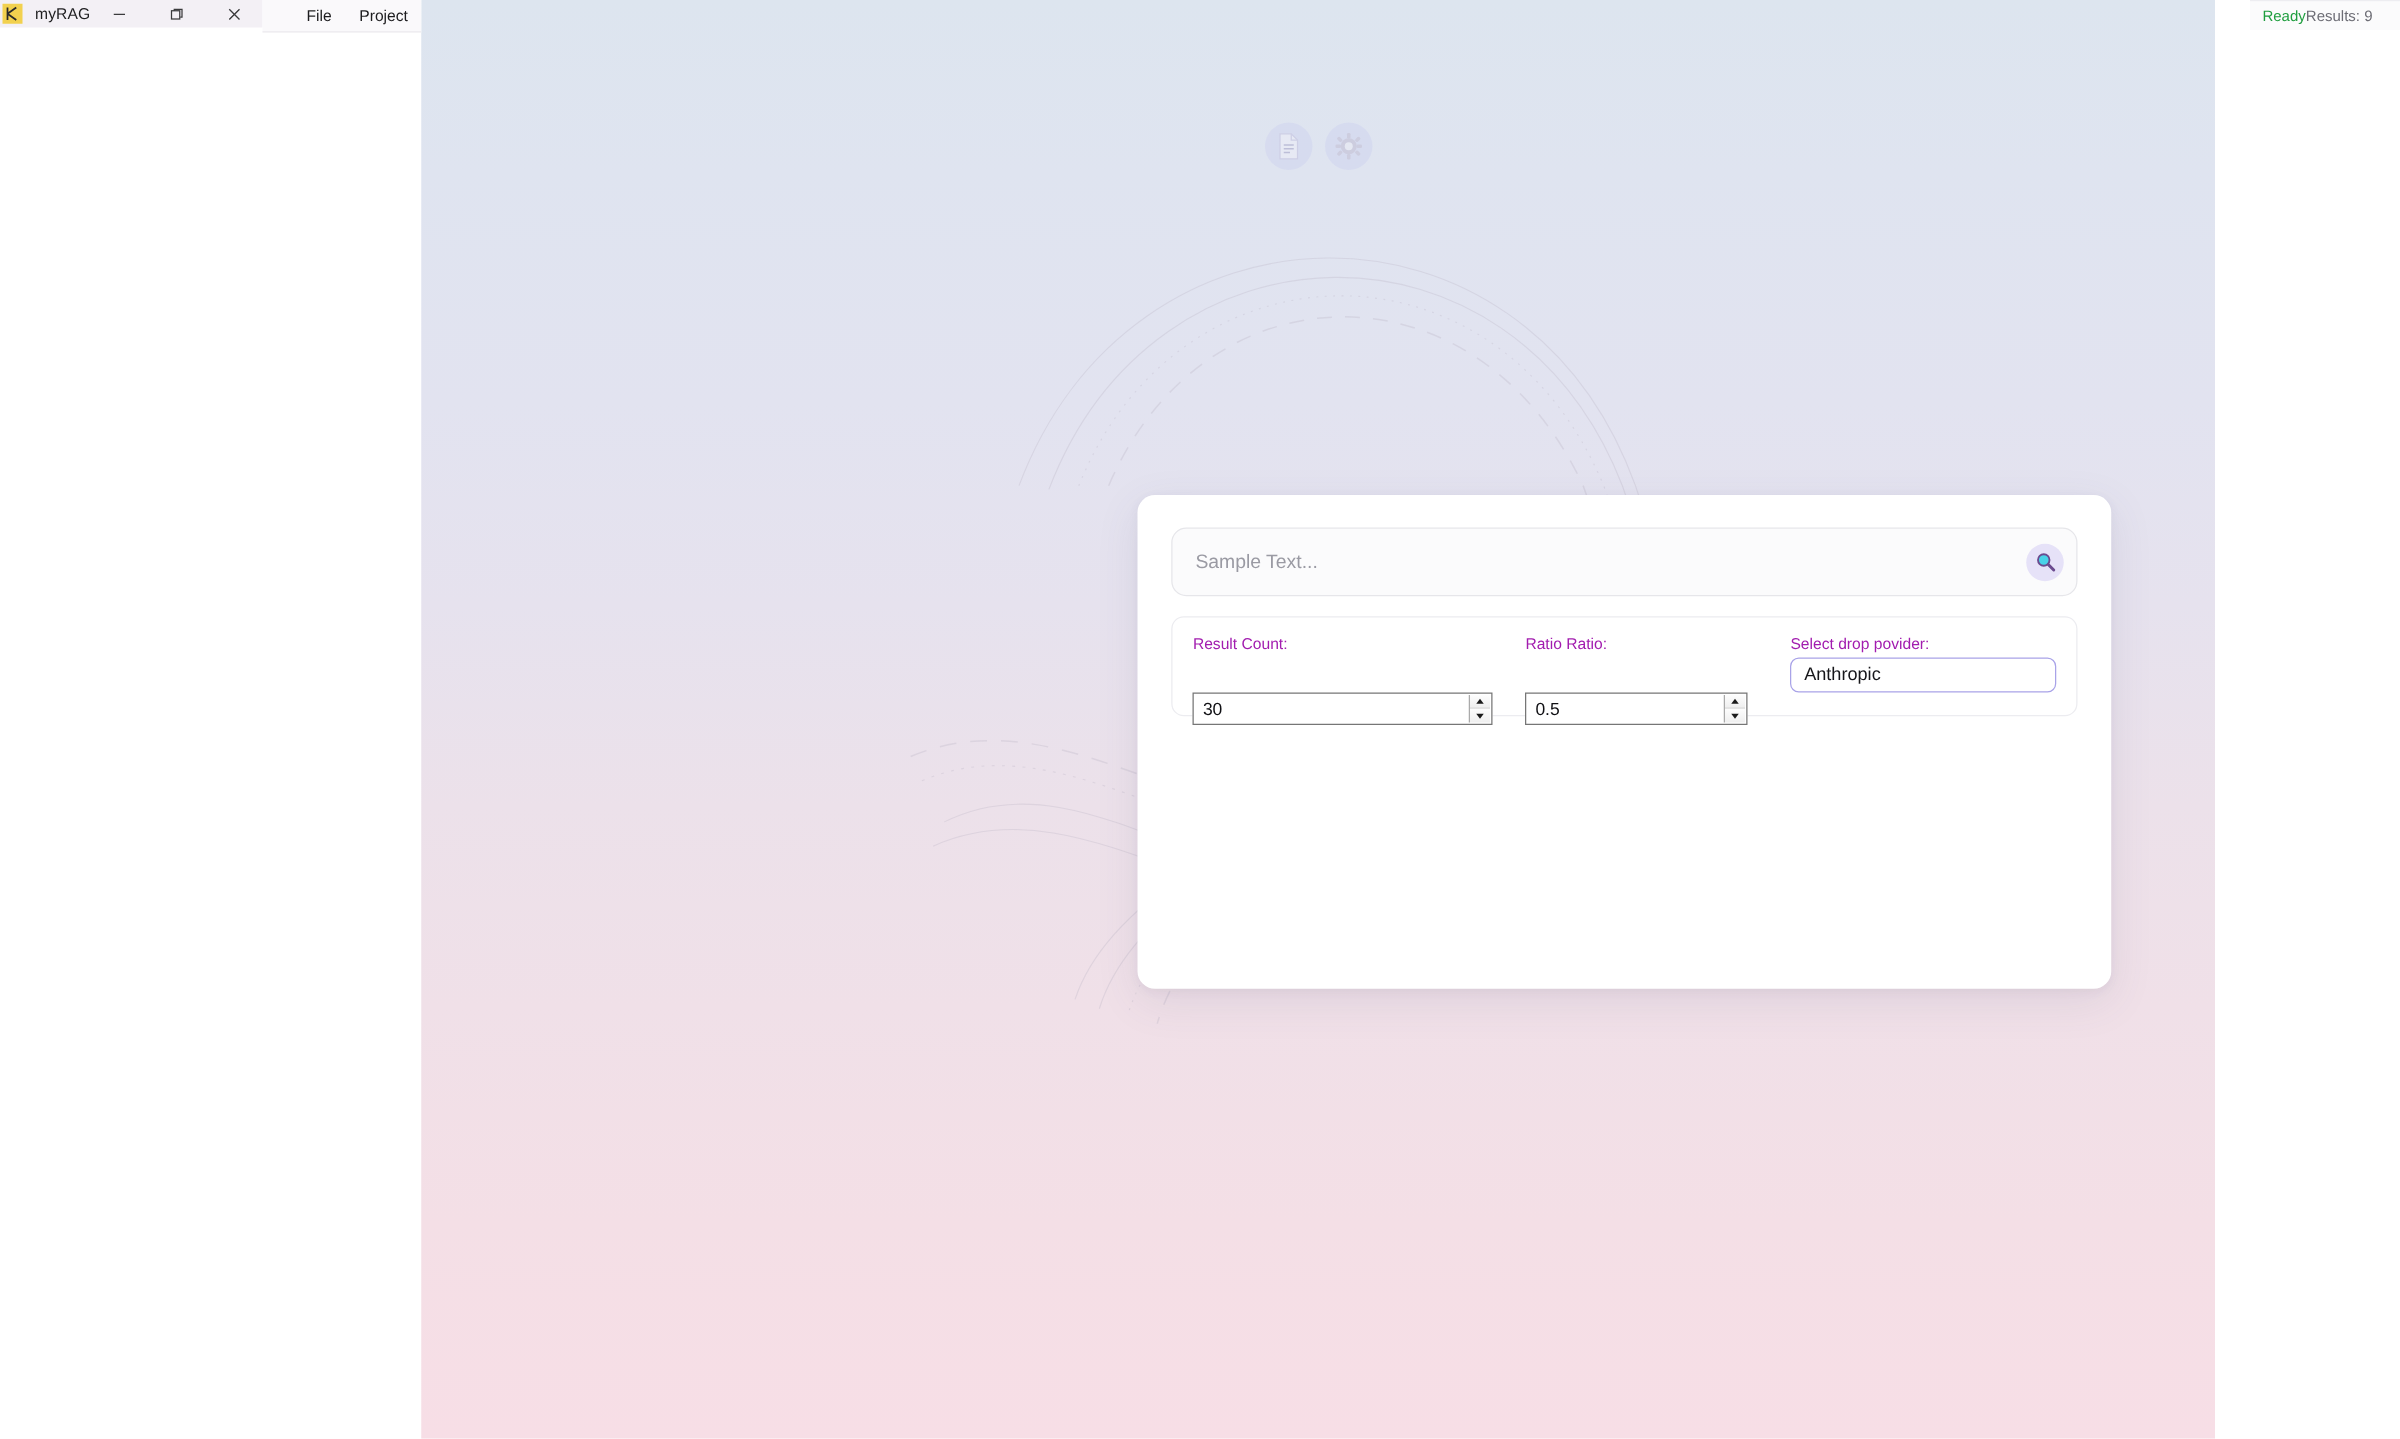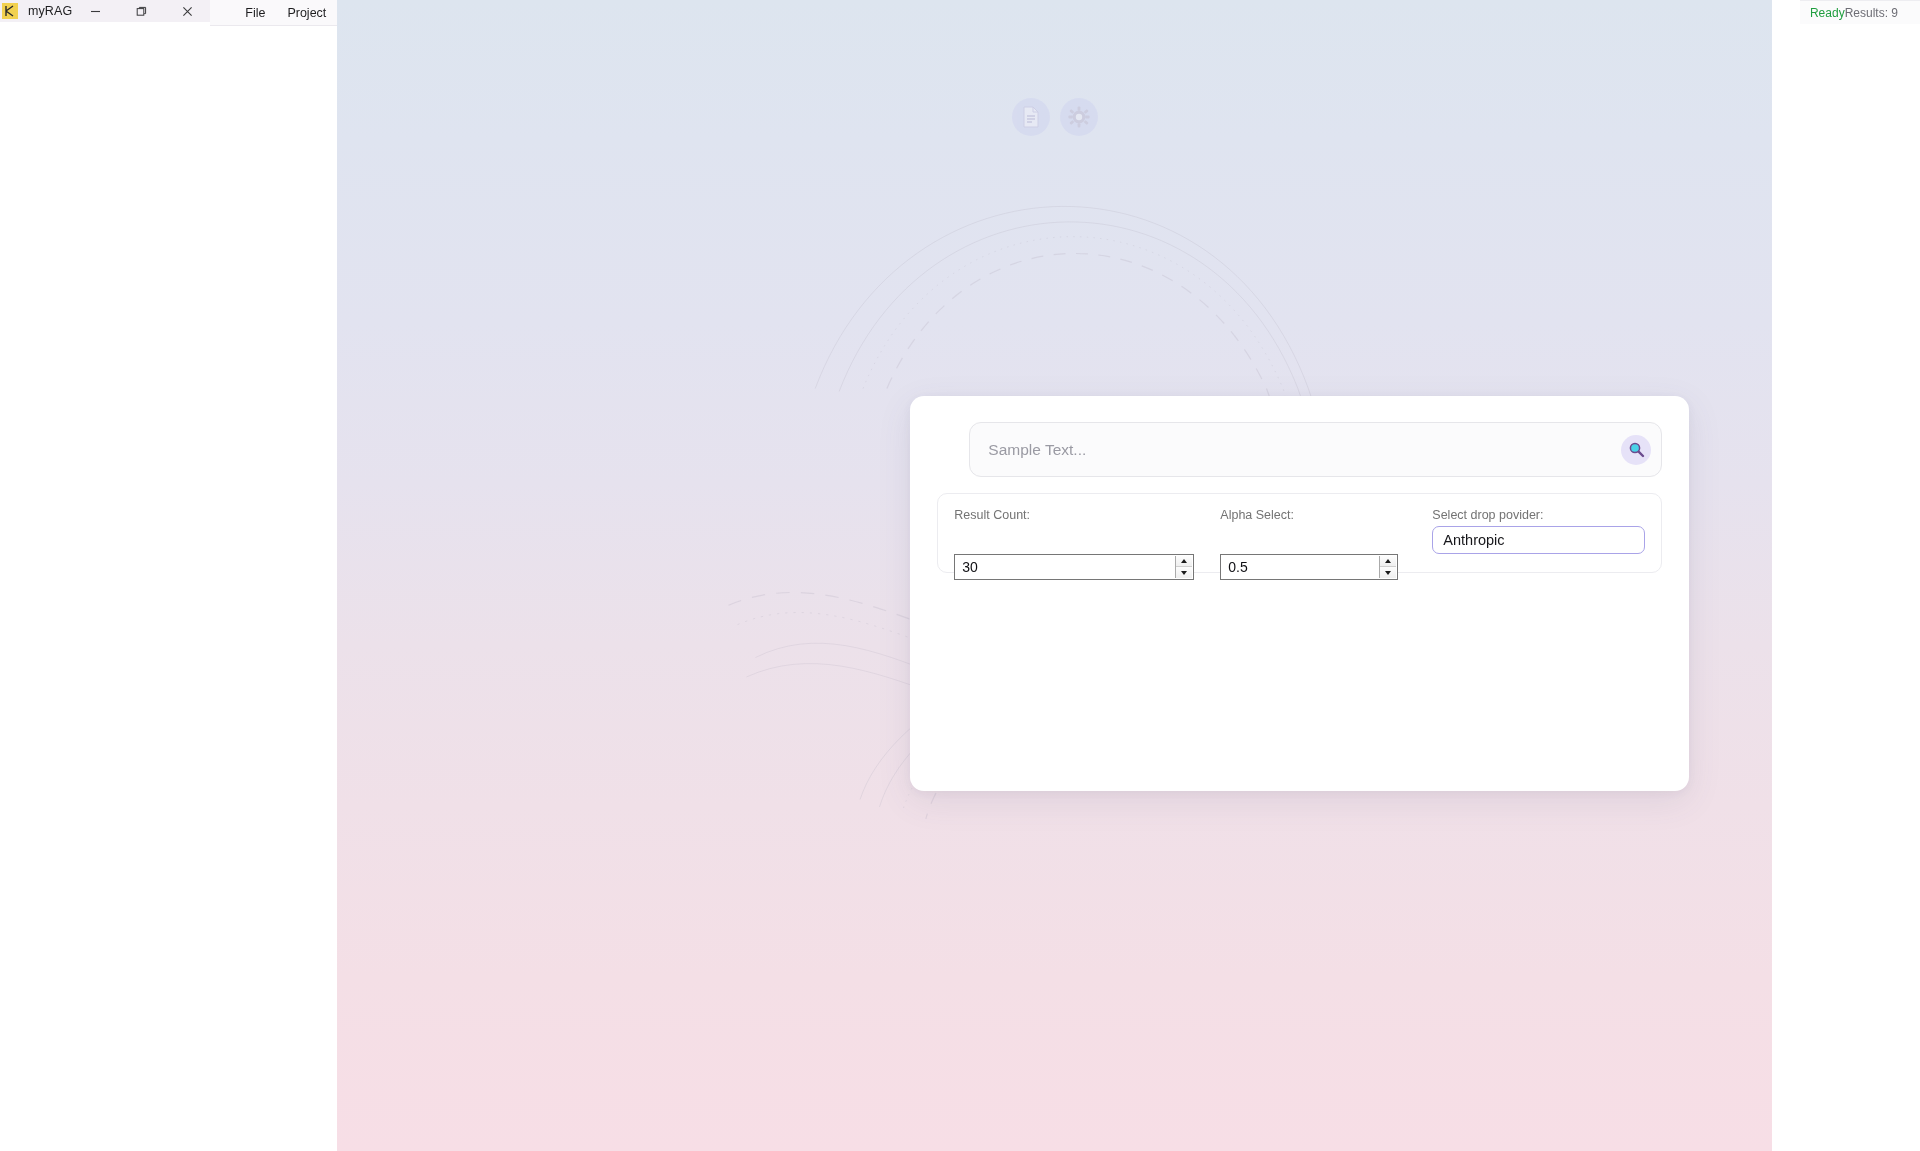--- a/index.html
+++ b/index.html
@@ -139,21 +139,20 @@
 
   
   .search-wrap {
     position: relative;
     height: 55px;
     border: 1px solid #e6e6ea;
     border-radius: 12px;
     background: #fbfbfc;
     display: flex;
     align-items: center;
-    margin-left: 32px;
   }
   .search-input {
     flex: 1 1 auto;
     height: 53px;
     border: 0;
     outline: none;
     background: transparent;
     font-family: "Liberation Sans", sans-serif;
     font-size: 15.5px;
     color: #2b2b30;
@@ -187,21 +186,21 @@
     align-items: flex-start;
     padding: 14px 16px 0 16px;
     gap: 26px;
   }
   .field { display: flex; flex-direction: column; }
   .field.count { width: 240px; }
   .field.alpha { width: 178px; }
   .field.provider { width: 213px; margin-left: auto; }
   .field-label {
     font-size: 12.5px;
-    color: #737373;
+    color: #a21caf;
     margin-bottom: 6px;
     white-space: nowrap;
   }
   .field.provider .field-label { margin-bottom: 4px; }
 
   .spin {
     position: relative;
     height: 26px;
     border: 1px solid #767676;
     background: #fff;
@@ -437,21 +436,21 @@
                 <span class="tri up"></span>
               </div>
               <div class="spin-btn">
                 <span class="tri down"></span>
               </div>
             </div>
           </div>
         </div>
 
         <div class="field alpha">
-          <div class="field-label">Alpha Select:</div>
+          <div class="field-label">Ratio Ratio:</div>
           <div class="spin">
             <input type="text" value="0.5" style="">
             <div class="spin-btns">
               <div class="spin-btn">
                 <span class="tri up"></span>
               </div>
               <div class="spin-btn">
                 <span class="tri down"></span>
               </div>
             </div>

